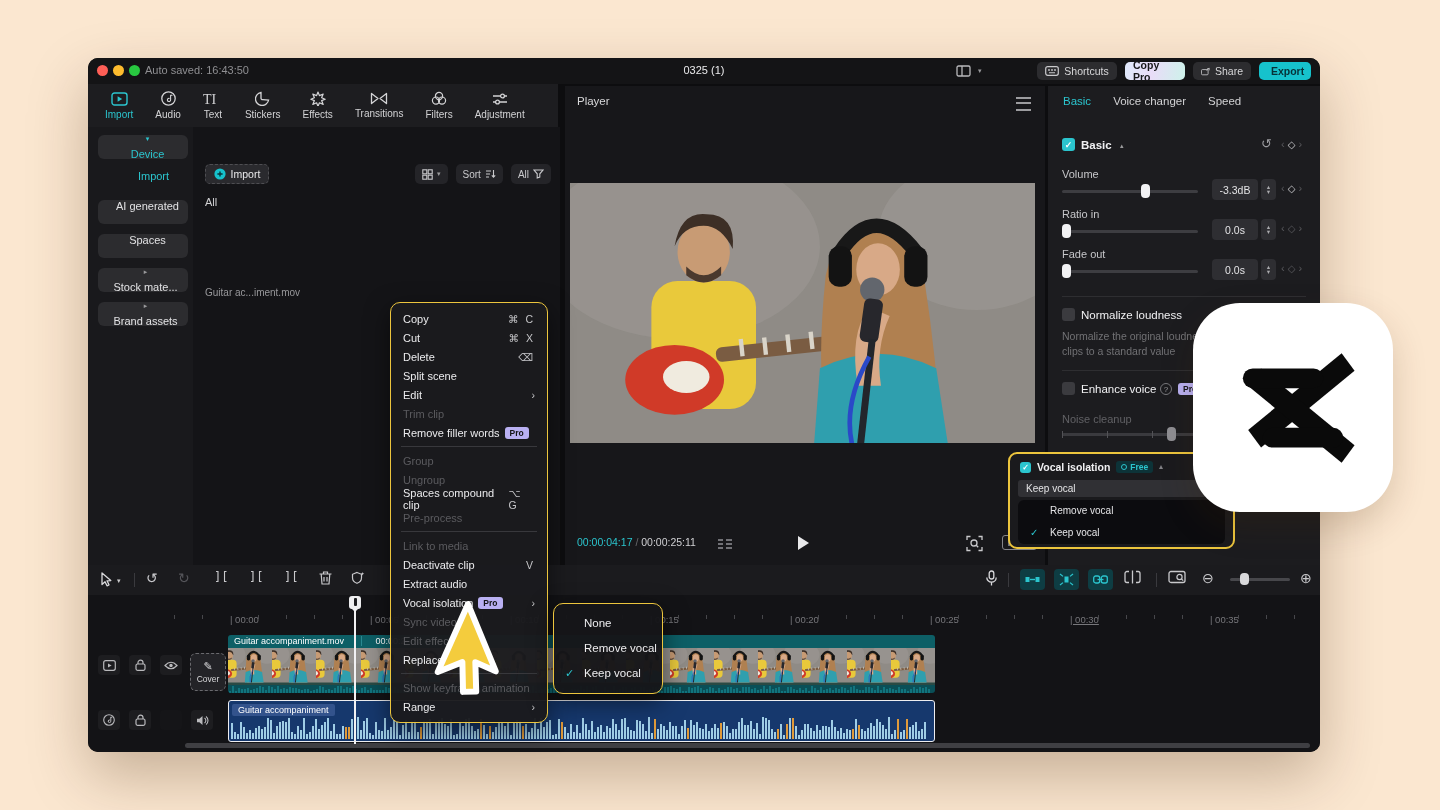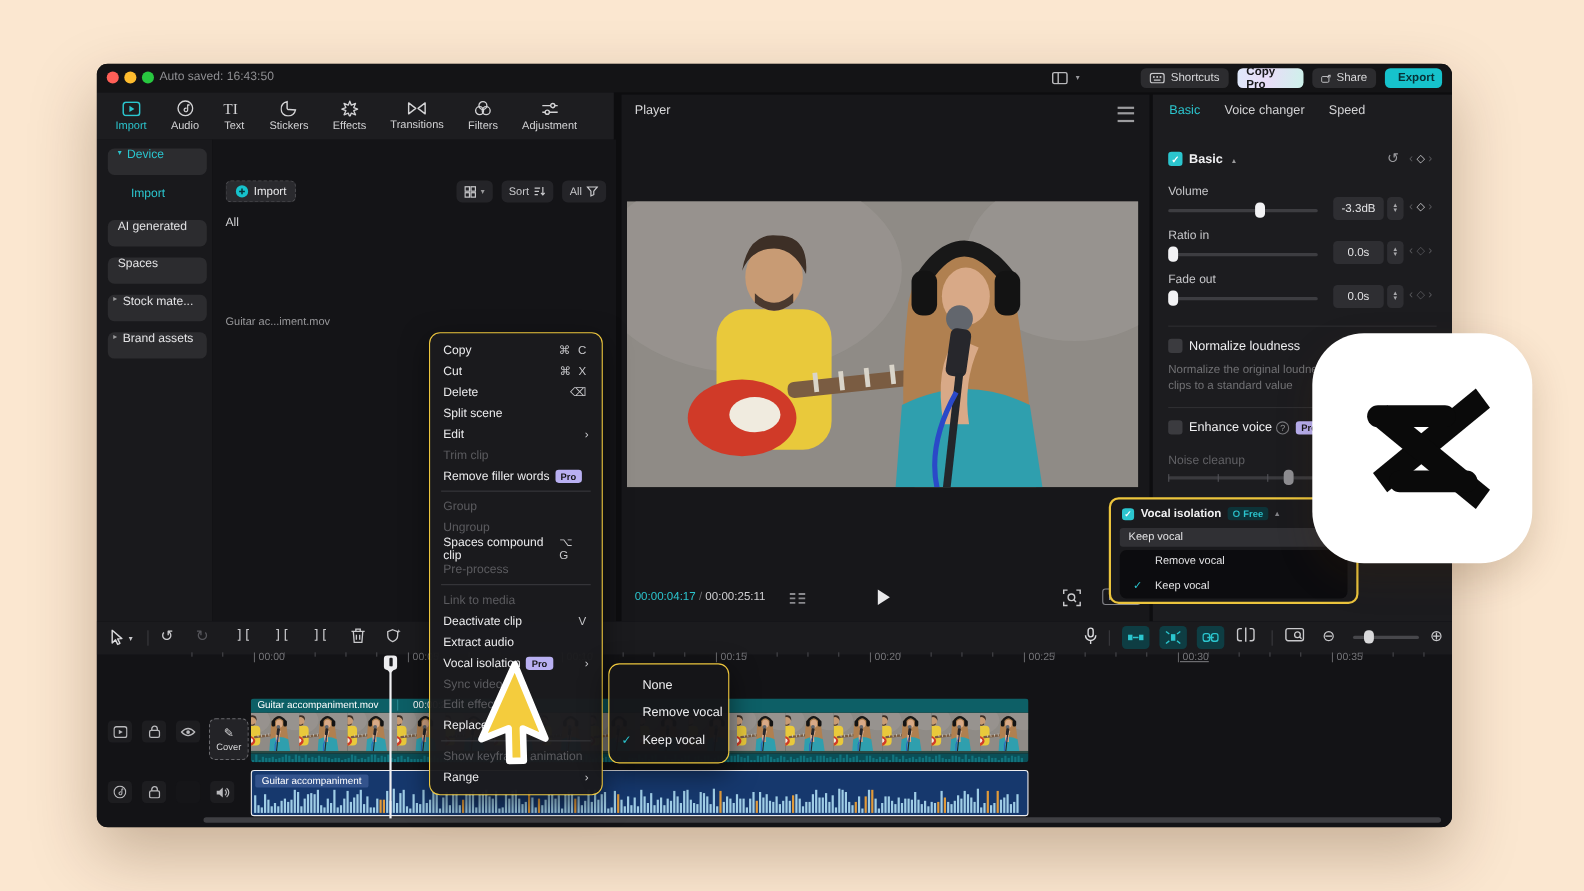--- a/index.html
+++ b/index.html
@@ -14,21 +14,21 @@
   .joinpro{background:linear-gradient(100deg,#dfe9fb,#e9dcf8 45%,#cdf2ea);color:#18181b;font-weight:bold;}
   .exportb{background:#16c2cc;color:#073237;font-weight:bold;}
   .icon{display:inline-flex;align-items:center;justify-content:center;}
   svg.ic{display:block;}
   
   .navbar{position:absolute;left:0;top:26px;width:472px;height:43px;background:#1d1d20;display:flex;align-items:center;padding-left:6px;box-sizing:border-box;border-right:2px solid #0d0d0f;}
   .ntab{display:flex;flex-direction:column;align-items:center;gap:3px;padding:0 11px;color:#d3d3d5;font-size:10px;}
   .ntab.active{color:#2bc5ce;}
   
   .sidebar{position:absolute;left:0;top:69px;width:105px;height:438px;background:#19191c;}
-  .sb-item{position:absolute;left:10px;width:90px;height:24px;border-radius:6px;font-size:11px;color:#e2e2e4;display:flex;padding-left:9px;box-sizing:border-box;gap:5px;}
+  .sb-item{position:absolute;left:10px;width:90px;height:24px;border-radius:6px;font-size:11px;color:#e2e2e4;display:flex;align-items:center;padding-left:9px;box-sizing:border-box;gap:5px;flex-direction:column;}
   .sb-chip{background:#2c2c2f;}
   .sb-cyan{color:#2bc5ce;}
   .caret{font-size:7px;color:#9a9a9c;}
   
   .media{position:absolute;left:105px;top:69px;width:367px;height:438px;background:#141417;}
   .searchbar{position:absolute;left:12px;top:8px;width:346px;height:21px;background:#242428;border-radius:10px;display:flex;align-items:center;gap:6px;padding:0 9px;box-sizing:border-box;color:#77777b;font-size:10.5px;}
   .mrow{position:absolute;left:12px;top:37px;width:346px;height:20px;display:flex;align-items:center;}
   .importbtn{width:64px;height:20px;background:#2a2a2e;border:1px dashed #4e4e52;border-radius:5px;display:flex;align-items:center;justify-content:center;gap:5px;color:#e8e8ea;font-size:10.5px;box-sizing:border-box;}
   .mchip{height:20px;background:#242428;border-radius:5px;display:flex;align-items:center;gap:4px;padding:0 7px;color:#c9c9cc;font-size:10px;box-sizing:border-box;}
   .alllabel{position:absolute;left:12px;top:69px;font-size:11px;color:#d2d2d4;}
@@ -66,21 +66,21 @@
   .qmark{width:12px;height:12px;border:1px solid #77777b;border-radius:50%;color:#9a9a9d;font-size:8px;display:inline-flex;align-items:center;justify-content:center;box-sizing:border-box;}
   
   .timeline{position:absolute;left:0;top:507px;width:1232px;height:187px;background:#131316;}
   .ttool{position:absolute;left:0;top:0;width:1232px;height:30px;background:#1b1b1e;}
   .ttool .tico{position:absolute;top:5px;color:#c9c9cc;}
   .vdiv{position:absolute;top:8px;width:1px;height:14px;background:#3a3a3e;}
   .brk{font-family:"DejaVu Sans Mono",monospace;font-size:12px;color:#c9c9cc;}
   .cybtn{position:absolute;top:4px;width:25px;height:21px;background:#0e3d43;border-radius:4px;display:flex;align-items:center;justify-content:center;}
   .zslider{position:absolute;top:13px;width:60px;height:3px;background:#47474b;border-radius:2px;}
   .zthumb{position:absolute;top:-5px;left:10px;width:9px;height:12px;background:#d9d9db;border-radius:4px;}
-  .ruler{position:absolute;left:0;top:22px;width:1034px;height:20px;}
+  .ruler{position:absolute;left:0;top:44px;width:1034px;height:20px;}
   .rlab{position:absolute;top:5px;font-size:9.5px;color:#77777b;white-space:nowrap;}
   .rtick{position:absolute;top:6px;width:1px;height:4px;background:#47474b;}
   .trackicons{position:absolute;display:flex;gap:9px;}
   .tico2{width:22px;height:20px;display:flex;align-items:center;justify-content:center;color:#b9b9bc;background:#1d1d20;border-radius:4px;}
   .cover{position:absolute;left:102px;top:88px;width:36px;height:38px;background:#232327;border:1px dashed #6a6a6e;border-radius:6px;color:#d8d8da;display:flex;flex-direction:column;align-items:center;justify-content:center;font-size:8.5px;gap:1px;box-sizing:border-box;}
   .vclip{position:absolute;left:140px;top:70px;width:707px;height:58px;border-radius:3px;overflow:hidden;}
   .vclip-label{position:absolute;left:0;top:0;width:707px;height:13px;background:#0d5f66;color:#fff;font-size:9px;line-height:13px;}
   .vclip-film{position:absolute;left:0;top:13px;width:707px;height:37px;display:flex;overflow:hidden;background:#2a4a44;}
   .vclip-film svg{flex:0 0 44.2px;height:37px;}
   .vwave{position:absolute;left:0;top:50px;width:707px;height:8px;background:#0a4f57;display:flex;align-items:flex-end;gap:1px;padding-left:1px;box-sizing:border-box;}
@@ -158,20 +158,21 @@
   </symbol>
 </svg>
 
 <div class="window">
 
   <div class="titlebar">
     <span class="tl" style="left:9px;background:#ff5f57"></span>
     <span class="tl" style="left:25px;background:#febc2e"></span>
     <span class="tl" style="left:41px;background:#28c840"></span>
     <span class="autosaved">Auto saved: 16:43:50</span>
+    <div class="prj-title">0325 (1)</div>
     <span class="tb-chip" style="left:868px;background:transparent;padding:0">
       <svg class="ic" width="17" height="12" viewBox="0 0 17 12">
             <rect x="1" y="1" width="13" height="10" rx="1.5" fill="none" stroke="#b9b9bc" stroke-width="1.3"></rect>
             <line x1="6" y1="1" x2="6" y2="11" stroke="#b9b9bc" stroke-width="1.3"></line>
           </svg>
       <span style="color:#9a9a9d;font-size:7px">▾</span>
     </span>
     <span class="tb-chip" style="left:949px;width:80px">
       <svg class="ic" width="14" height="10" viewBox="0 0 14 10">
             <rect x="0.7" y="0.7" width="12.6" height="8.6" rx="2" fill="none" stroke="#c9c9cc" stroke-width="1.2"></rect>

